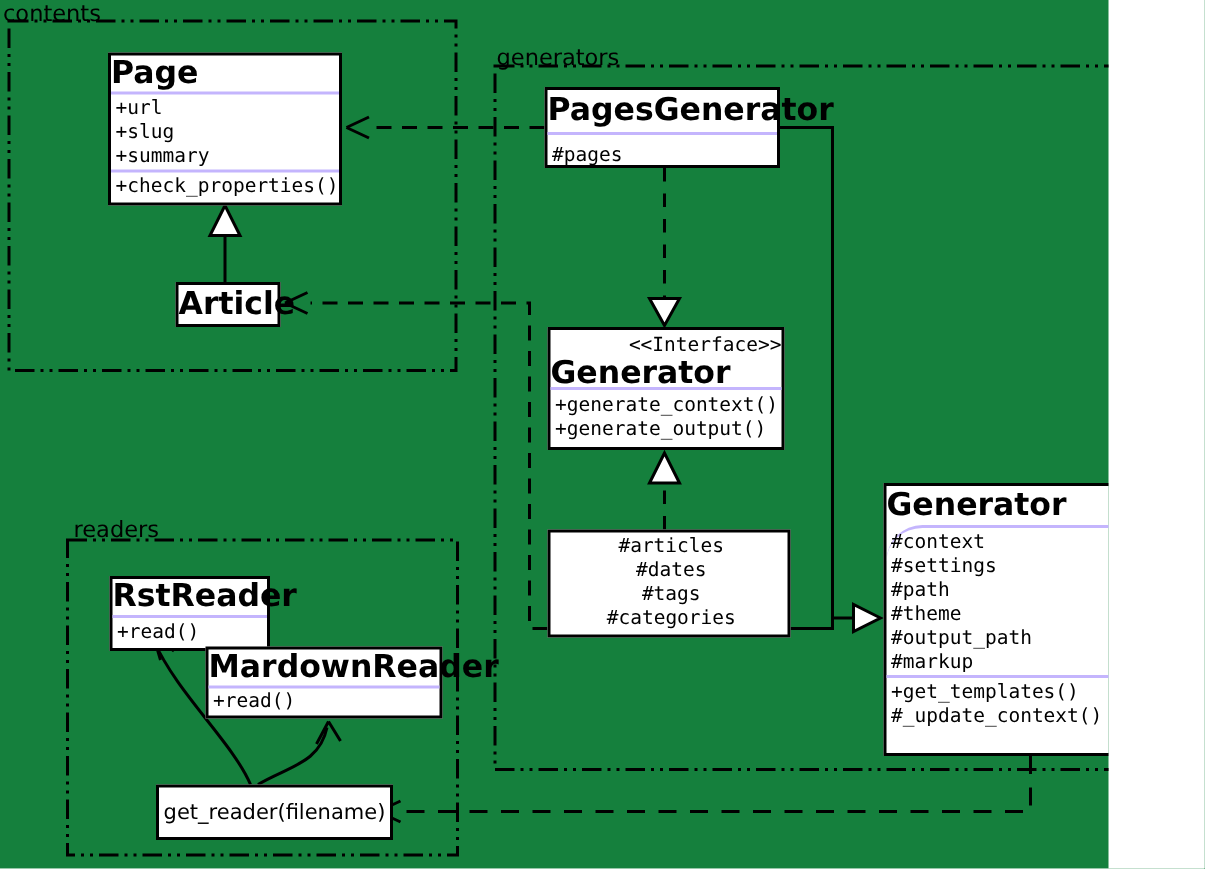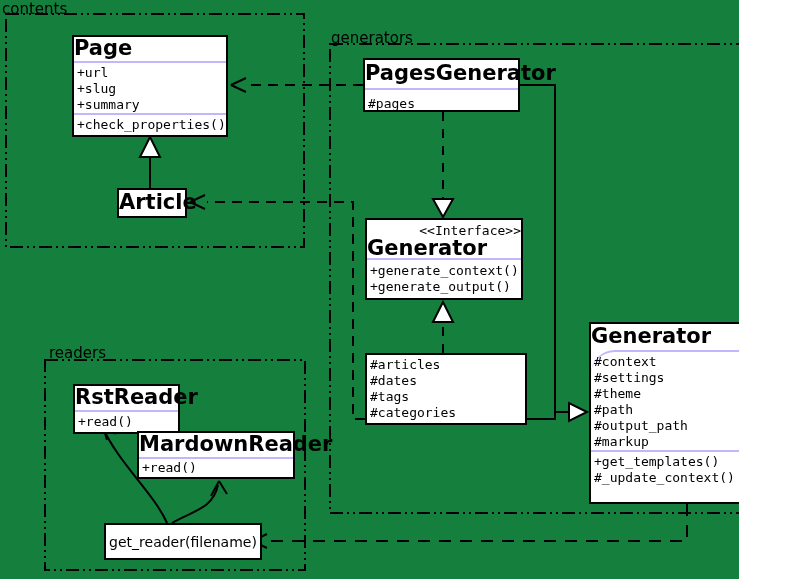--- a/index.html
+++ b/index.html
@@ -109,35 +109,35 @@
       <div class="stereo">&lt;&lt;Interface&gt;&gt;</div>
       <div class="title" style="line-height:18px;">Generator</div>
     </div>
     <div class="sec" style="height:40px;padding-top:3px;">
       <div class="line">+generate_context()</div>
       <div class="line">+generate_output()</div>
     </div>
   </div>
 
   <div class="uml-class" style="left:365px;top:353px;width:162px;">
-    <div class="sec" style="height:68px;padding-top:2px;">
+    <div class="sec" style="height:68px;padding-top:2px;text-align:center;">
       <div class="line">#articles</div>
       <div class="line">#dates</div>
       <div class="line">#tags</div>
       <div class="line">#categories</div>
     </div>
   </div>
 
   <div class="uml-class" style="left:589px;top:322px;width:194px;">
     <div class="sec title" style="height:26px;line-height:25px;">Generator</div>
     <div class="sec" style="height:100px;padding-top:2px;border-radius:24px;">
       <div class="line">#context</div>
       <div class="line">#settings</div>
+      <div class="line">#path</div>
       <div class="line">#theme</div>
-      <div class="line">#path</div>
       <div class="line">#output_path</div>
       <div class="line">#markup</div>
     </div>
     <div class="sec" style="height:52px;padding-top:2px;">
       <div class="line">+get_templates()</div>
       <div class="line">#_update_context()</div>
     </div>
   </div>
 
   <div class="uml-class" style="left:73px;top:384px;width:107px;">

